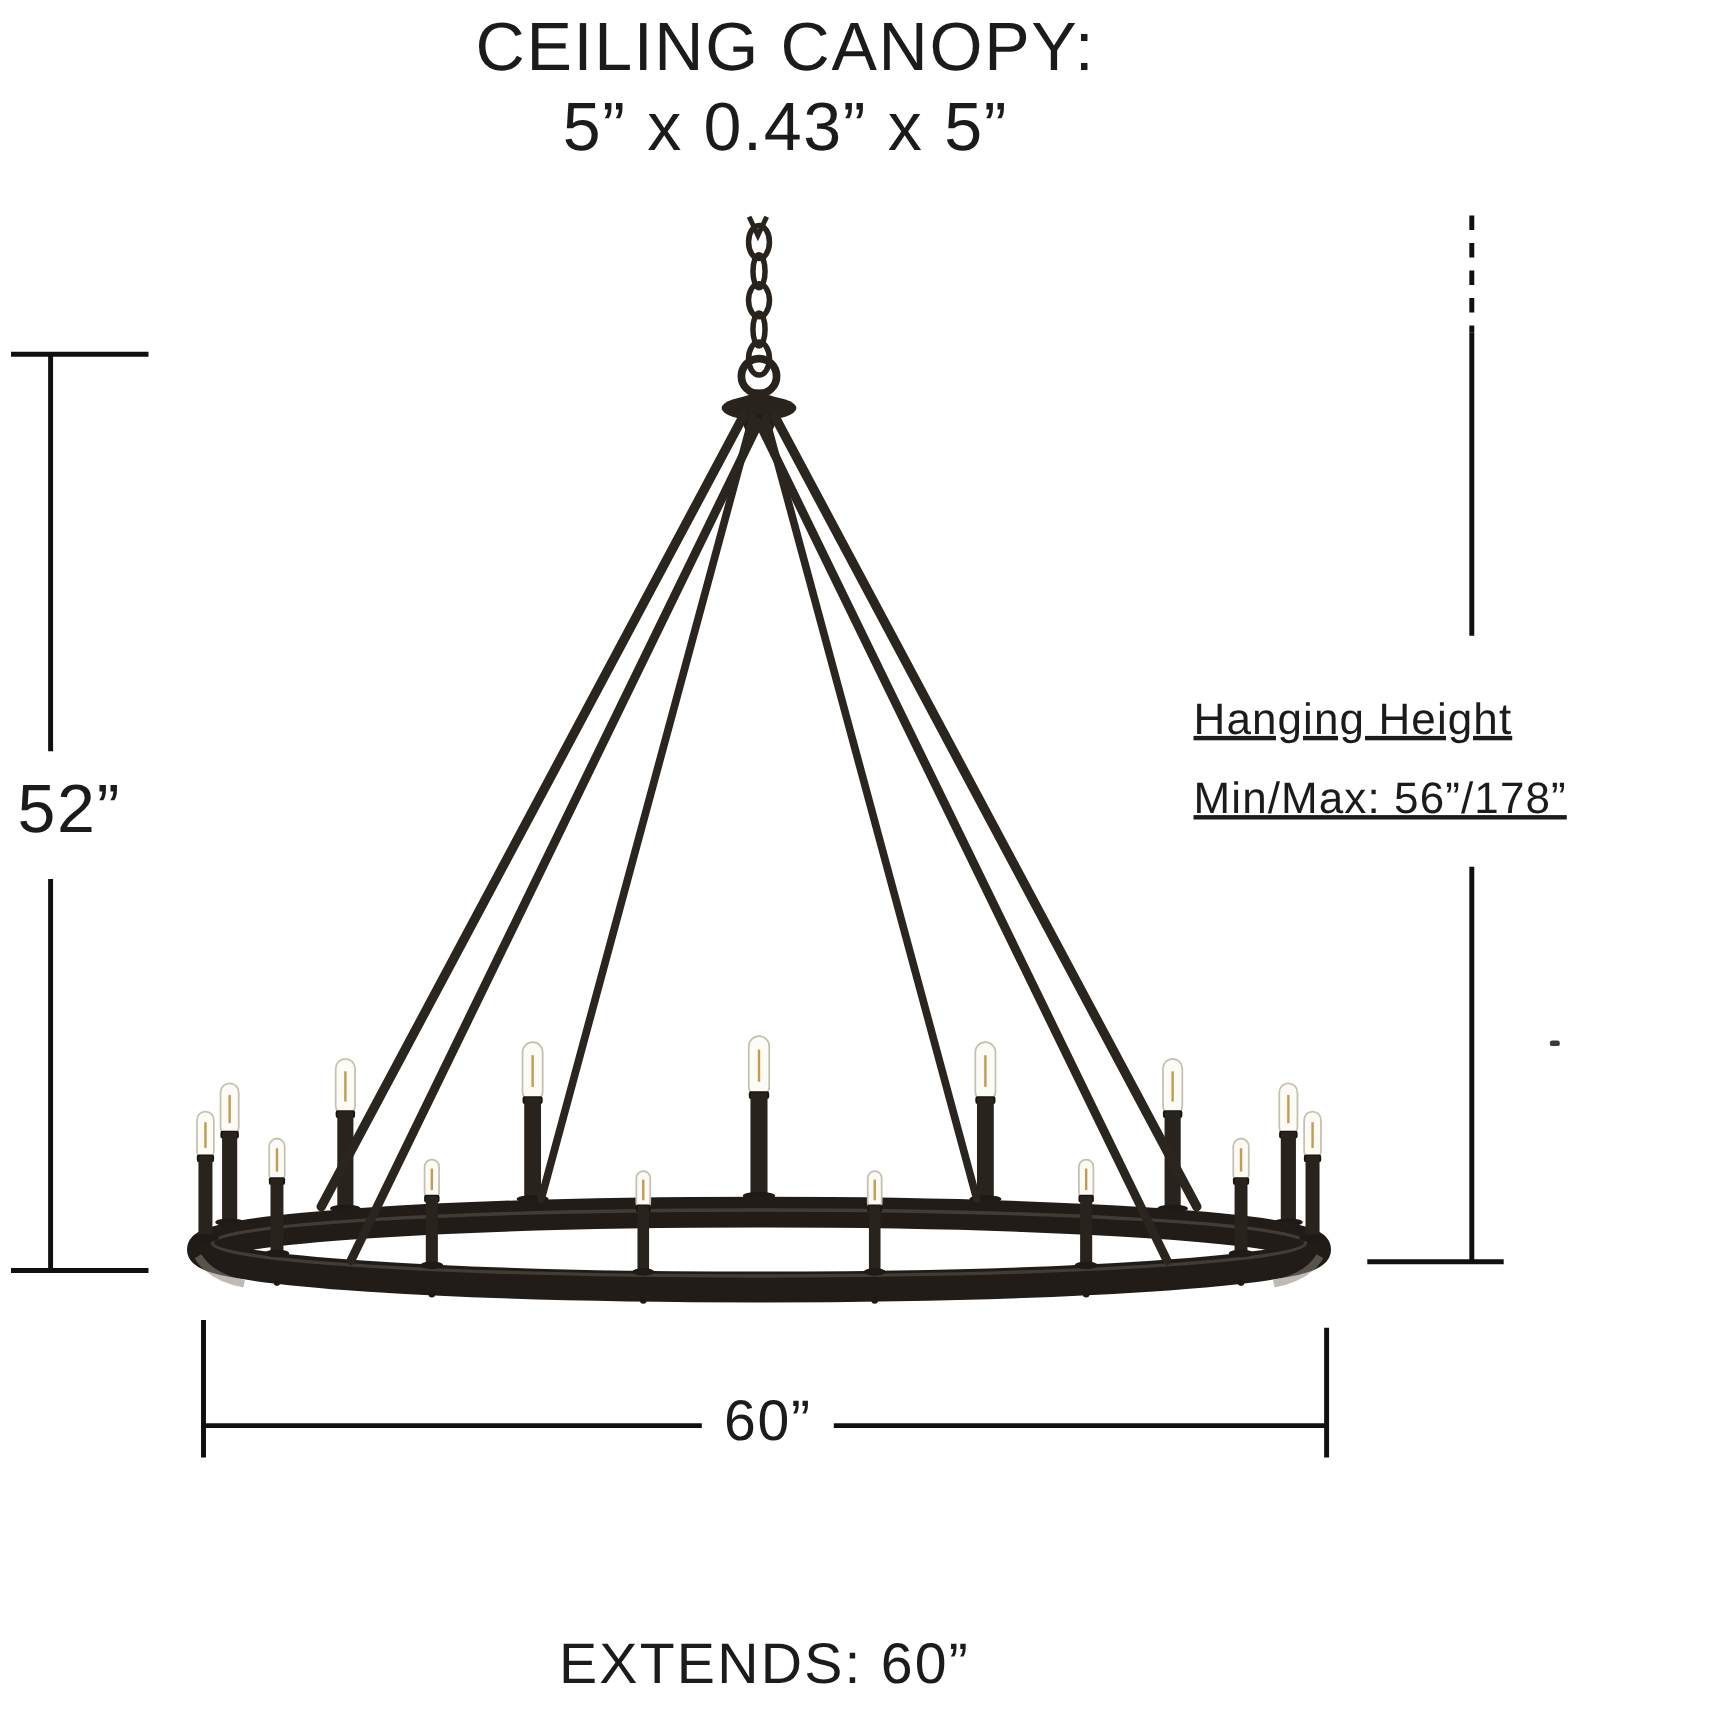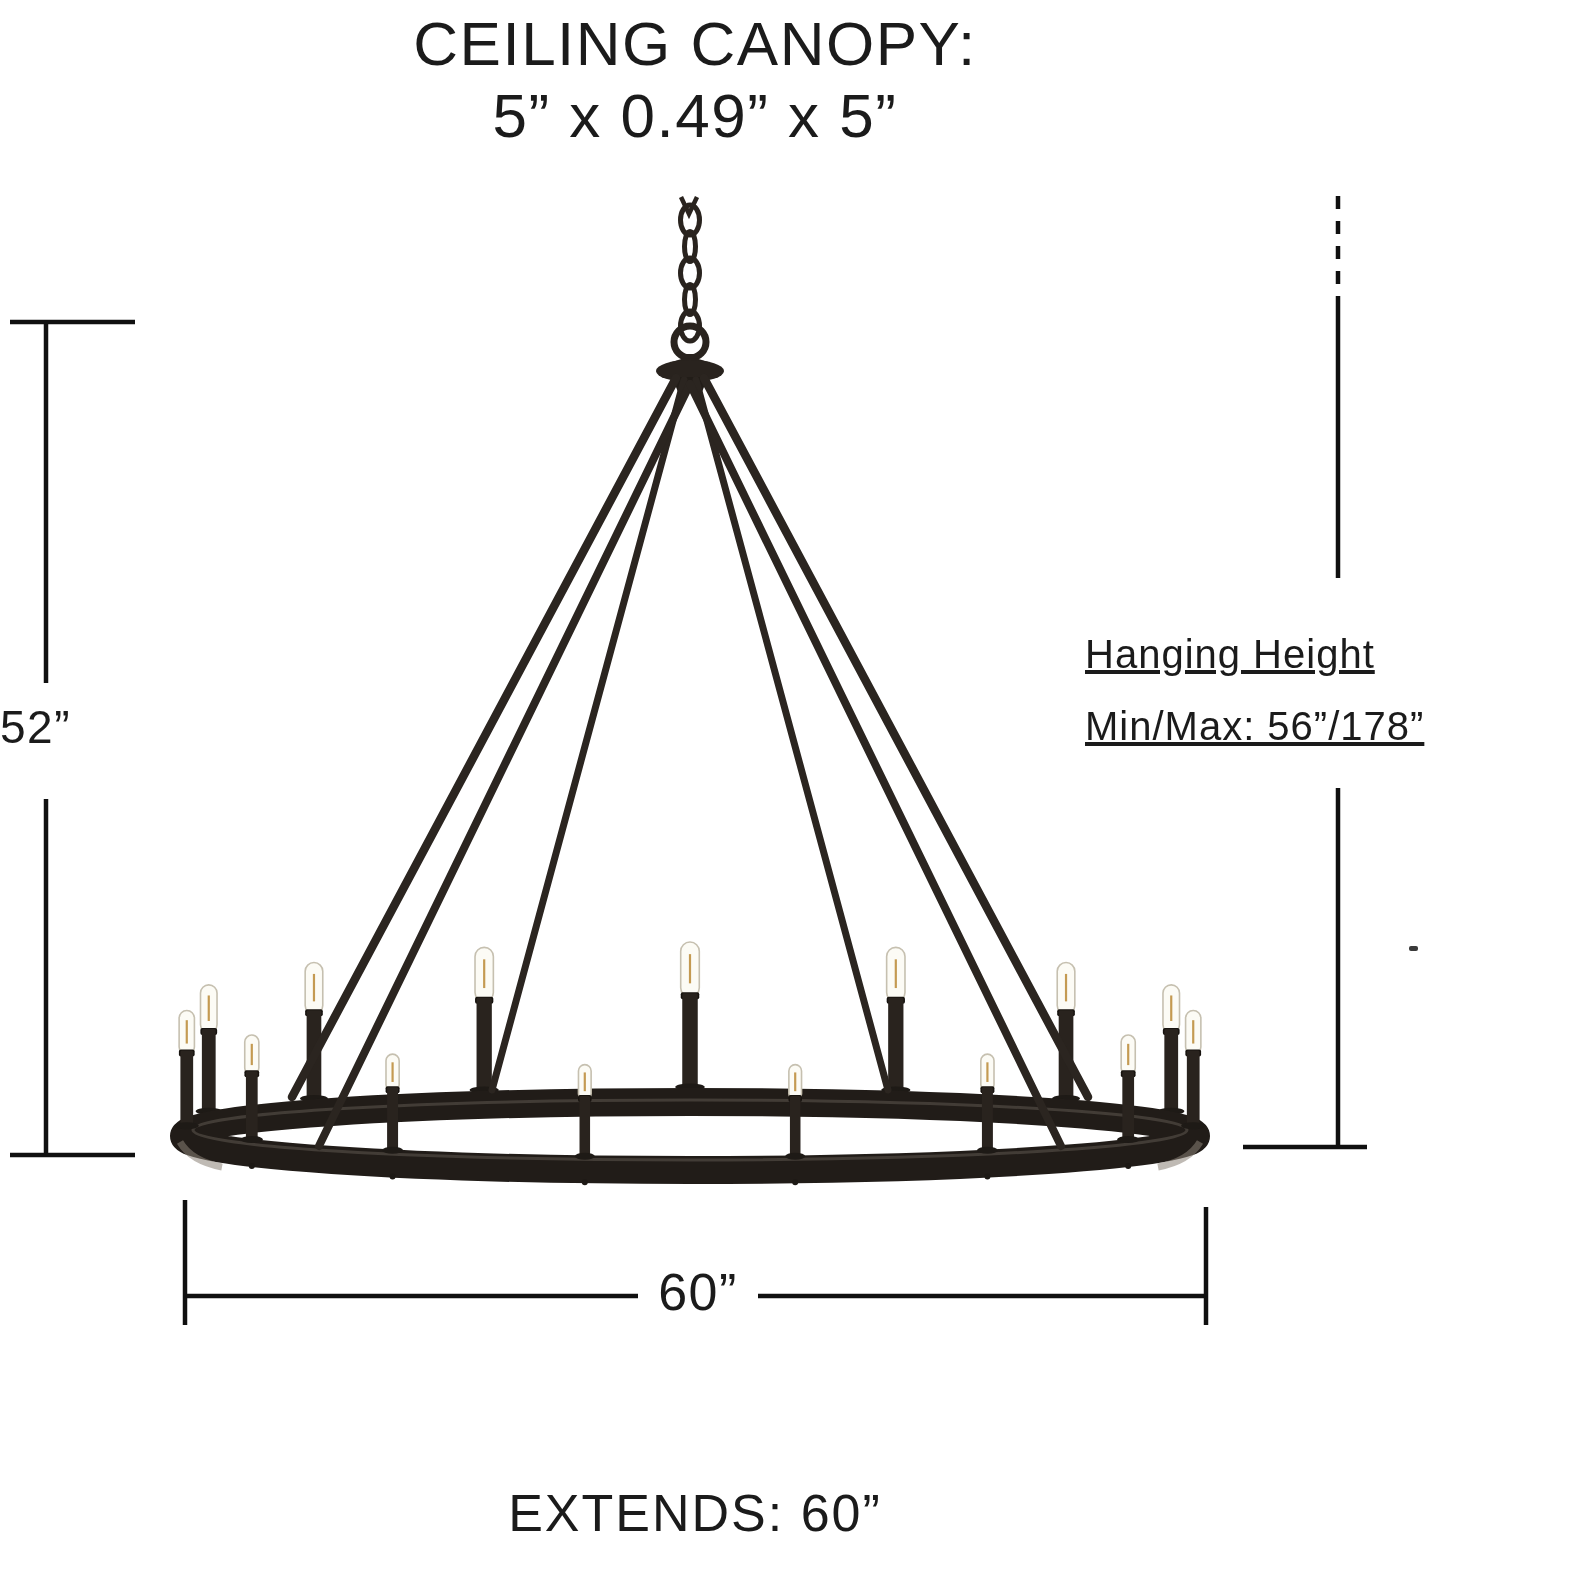--- a/index.html
+++ b/index.html
@@ -9,25 +9,25 @@
     background:#ffffff;
     font-family:"Liberation Sans","DejaVu Sans",sans-serif;
     color:#1b1b1b;
     overflow:hidden;
   }
   .stage svg{position:absolute;left:0;top:0;}
   .label{position:absolute;color:#1b1b1b;letter-spacing:1.5px;white-space:nowrap;}
   .title-block{
     top:8px;left:0;width:1390px;
     text-align:center;
-    font-size:62px;line-height:72px;
+    font-size:62px;line-height:72px;padding-left:19px;
   }
   .height-label{
     top:700px;left:0px;width:110px;
-    text-align:left;font-size:46px;
+    text-align:right;font-size:62px;
   }
   .hanging-label{
     top:618px;left:1085px;width:486px;
     text-align:left;font-size:40px;line-height:72px;letter-spacing:1px;text-decoration:underline;
   }
   .width-label{
     top:1262px;left:623px;width:150px;
     text-align:center;font-size:52px;
   }
   .extends-label{
@@ -207,21 +207,21 @@
       <path d="M185 1200 V1325"></path>
       <path d="M185 1296 H638"></path>
       <path d="M758 1296 H1206"></path>
       <path d="M1206 1207 V1325"></path>
     </g>
     <rect x="1409" y="946" width="9" height="5" rx="2" fill="#3a3a3a"></rect>
   </svg>
 
   <div class="label title-block">
     <div>CEILING CANOPY:</div>
-    <div>5” x 0.49” x 5”</div>
+    <div>5” x 0.43” x 5”</div>
   </div>
 
   <div class="label height-label">52”</div>
 
   <div class="label hanging-label">
     <div>Hanging Height</div>
     <div>Min/Max: 56”/178”</div>
   </div>
 
   <div class="label width-label">60”</div>

